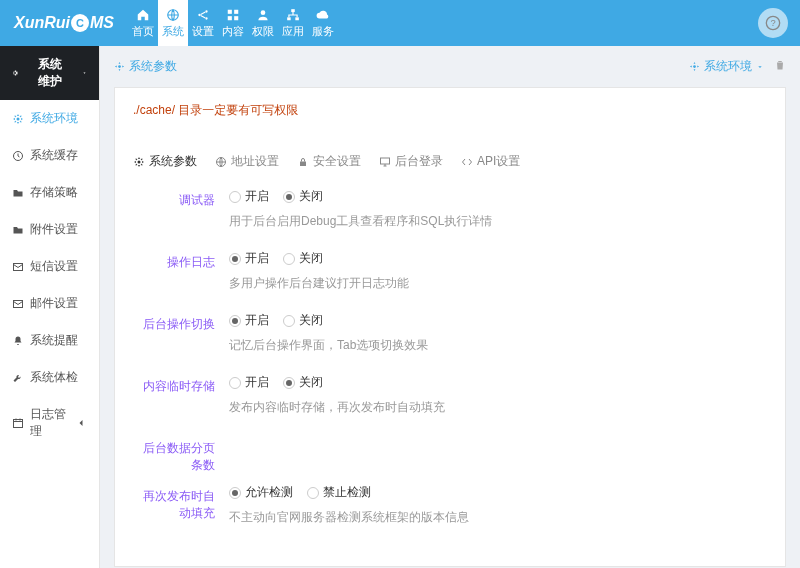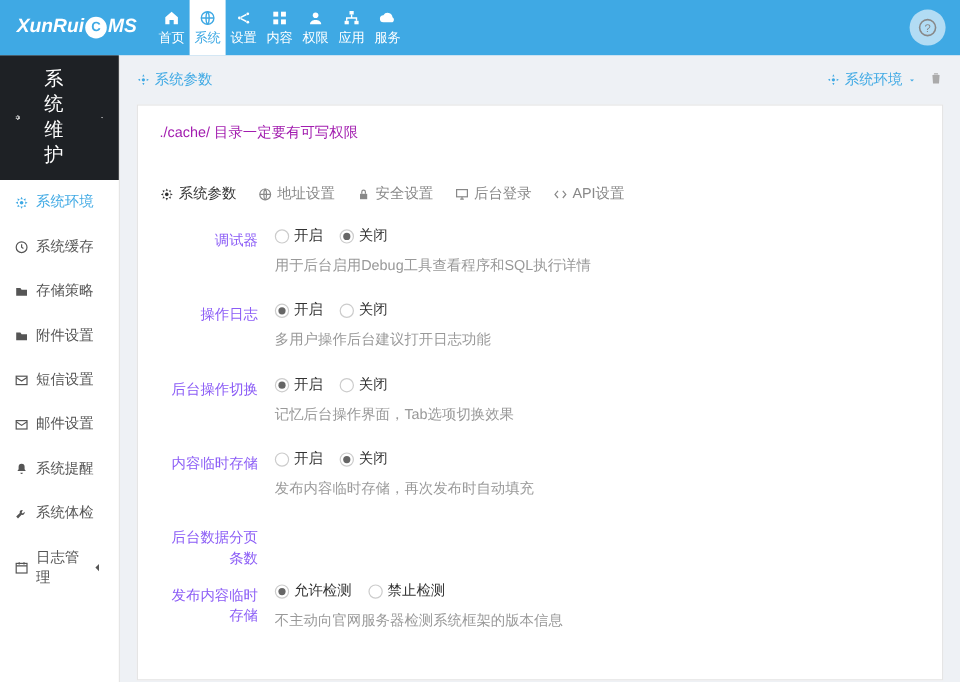--- a/index.html
+++ b/index.html
@@ -13,38 +13,38 @@
 .nav-item { display: flex; flex-direction: column; align-items: center; justify-content: center; width: 30px; padding: 0 0; cursor: pointer; font-size: 11px; gap: 2px; }
 .nav-item.active { background: #fff; color: #3fa9e4; }
 .nav-item svg { width: 14px; height: 14px; }
 .avatar { position: absolute; right: 12px; top: 8px; width: 30px; height: 30px; background: rgba(255,255,255,0.6); border-radius: 50%; display: flex; align-items: center; justify-content: center; color: #888; }
 
 
 .layout { display: flex; min-height: calc(100vh - 46px); }
 
 
 .sidebar { width: 100px; background: #fff; border-right: 1px solid #e5e5e5; }
-.side-head { background: #1e2125; color: #fff; padding: 10px 12px; display: flex; align-items: center; gap: 20px; font-size: 16px; }
+.side-head { background: #1e2125; color: #fff; padding: 10px 12px; display: flex; align-items: center; gap: 20px; font-size: 12px; font-weight: bold; }
 .side-head svg { margin-left: auto; }
 .side-item { padding: 10px 12px; display: flex; align-items: center; gap: 6px; color: #555; cursor: pointer; border-bottom: 0; font-size: 12px; }
 .side-item.sel { color: #3fa9e4; }
 .side-item svg { width: 12px; height: 12px; flex-shrink: 0; }
 .side-item .chev { margin-left: auto; }
 
 
 .content { flex: 1; padding: 0 14px 14px 14px; }
 .topbar { display: flex; align-items: center; padding: 12px 0; }
 .bc { color: #3fa9e4; display: flex; align-items: center; gap: 4px; font-size: 12px; }
 .ractions { margin-left: auto; display: flex; align-items: center; gap: 10px; }
 .envlink { color: #3fa9e4; display: flex; align-items: center; gap: 4px; }
 .trash { color: #aaa; }
 
 .panel { background: #fff; border: 1px solid #e5e5e5; padding: 0; }
 .notice { padding: 14px 18px; color: #888; font-size: 12px; }
-.notice .path { color: #a21caf; }
+.notice .path { color: #c2410c; }
 .inner { padding: 10px 18px 20px 18px; }
 
 .tabs { display: flex; gap: 18px; border-bottom: 0; padding: 10px 0 18px 0; }
 .tab { display: flex; align-items: center; gap: 4px; color: #888; cursor: pointer; font-size: 12px; }
 .tab.active { color: #333; font-weight: 500; }
 .tab svg { width: 12px; height: 12px; }
 
 .row { display: flex; margin-bottom: 10px; }
 .lab { width: 96px; text-align: right; padding-right: 14px; padding-top: 4px; color: #8b5cf6; font-size: 12px; }
 .ctl { flex: 1; }
@@ -337,21 +337,21 @@
                     <span>关闭</span>
                   </label>
                 </div>
                 <div class="hint">发布内容临时存储，再次发布时自动填充</div>
               </div>
             </div>
             <div class="row">
               <div class="lab">后台数据分页条数</div>
             </div>
             <div class="row">
-              <div class="lab">发布内容临时存储</div>
+              <div class="lab">再次发布时自动填充</div>
               <div class="ctl">
                 <div class="ropts">
                   <label class="ropt">
                     <span class="rbtn ck"></span>
                     <span>允许检测</span>
                   </label>
                   <label class="ropt">
                     <span class="rbtn"></span>
                     <span>禁止检测</span>
                   </label>

